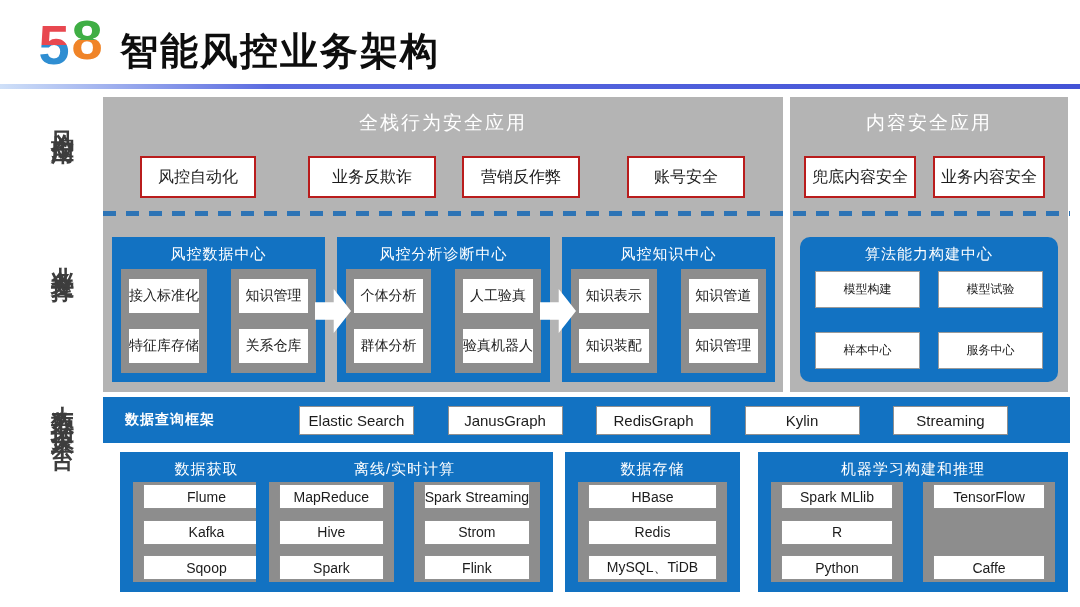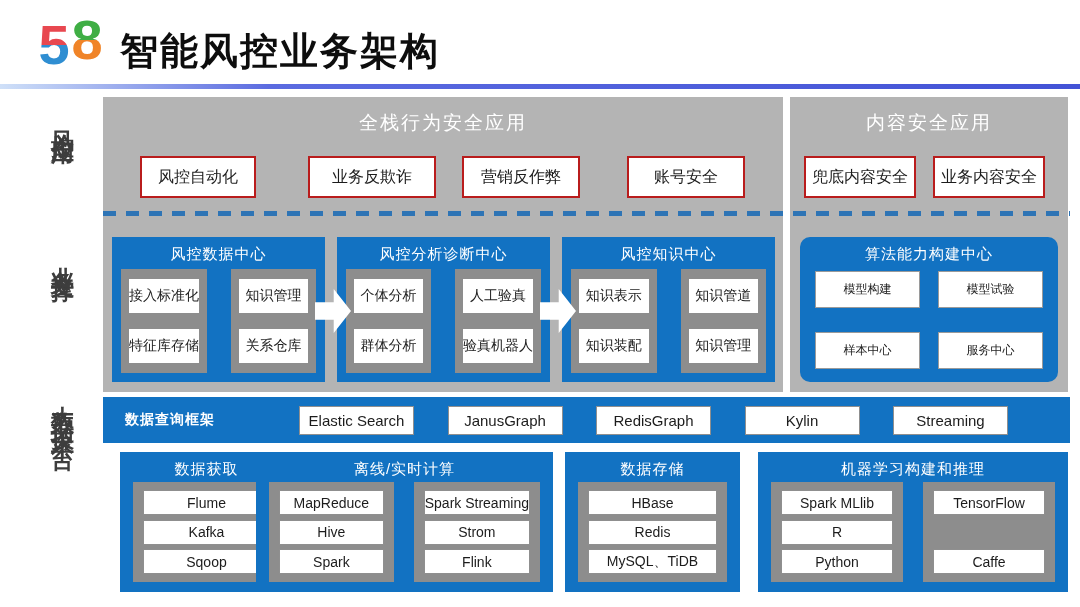--- a/index.html
+++ b/index.html
@@ -78,21 +78,21 @@
       color:#1c1c1c; white-space:nowrap;text-align:center; }
   .q-boxes .tech-box { width:115px; height:29px; font-size:15px; }
 
   
   .bd-panel { top:452px; height:140px; }
   .bd-1 { left:120px; width:173px; }
   .bd-2 { left:256px; width:297px; }
   .bd-3 { left:565px; width:175px; }
   .bd-4 { left:758px; width:310px; }
   .bd-cols { position:absolute; left:13px; right:13px; top:30px; bottom:10px; display:flex; gap:20px; }
-  .bd-cols .gray-col { padding:8px 10px; }
+  .bd-cols .gray-col { padding:2px 10px; }
   .bd-cols .tech-box { height:25px; font-size:14px; }
 </style>
 </head>
 <body>
 
 <div class="slide">
 
   <div class="logo">
     <span class="digit d5">
       <span class="half-top">5</span>

